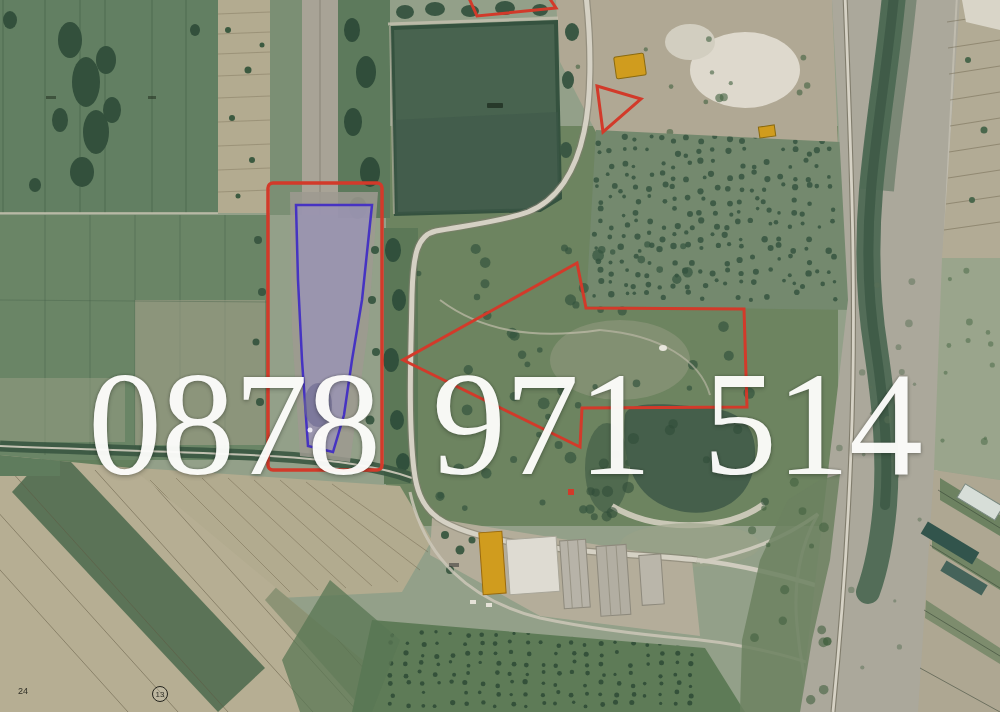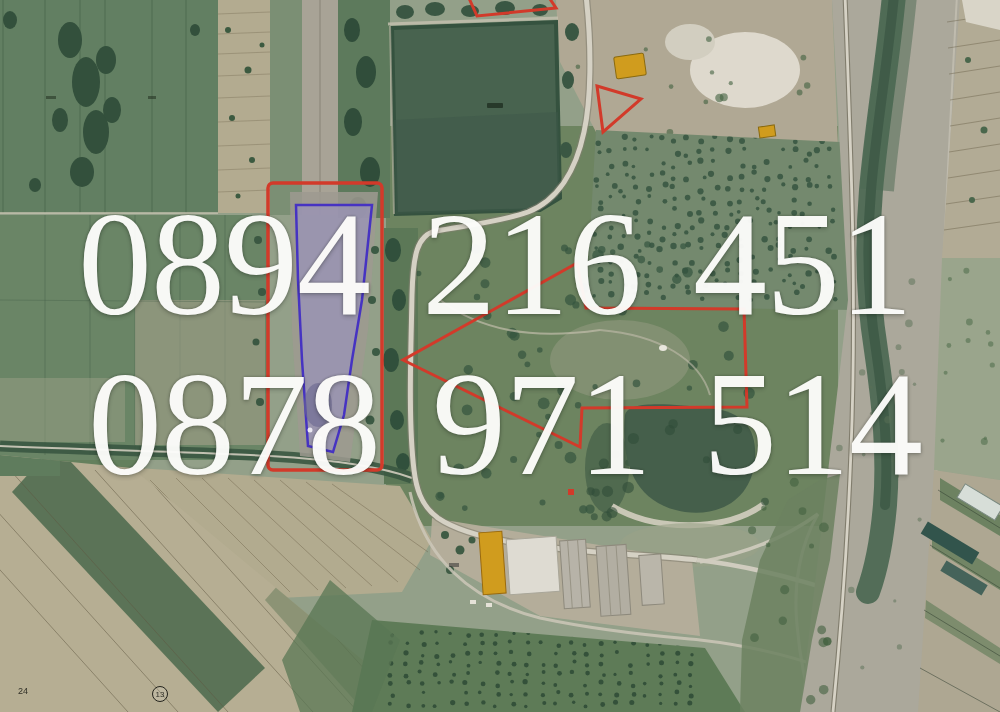--- a/index.html
+++ b/index.html
@@ -872,15 +872,14 @@
     <polyline points="468,-4 477,16 556,8 548,-4"></polyline>
   </g>
   <rect x="568" y="489" width="6" height="6" style="fill:var(--boundary-red,#d23a2a)"></rect>
 
   <g>
     <rect x="615" y="55" width="30" height="22" rx="2" style="fill:var(--building-yellow,#d09c1e)" stroke="#8a6a10" stroke-width="1" transform="rotate(-8 630 66)"></rect>
     <rect x="759" y="126" width="16" height="11" style="fill:var(--building-yellow,#d09c1e)" stroke="#8a6a10" stroke-width="1" transform="rotate(-8 767 131)"></rect>
   </g>
 </svg>
 
-<div class="wm wm1">0894 216 451</div>
 <div class="wm wm2">0878 971 514</div>
 </div>
 
 </body></html>

